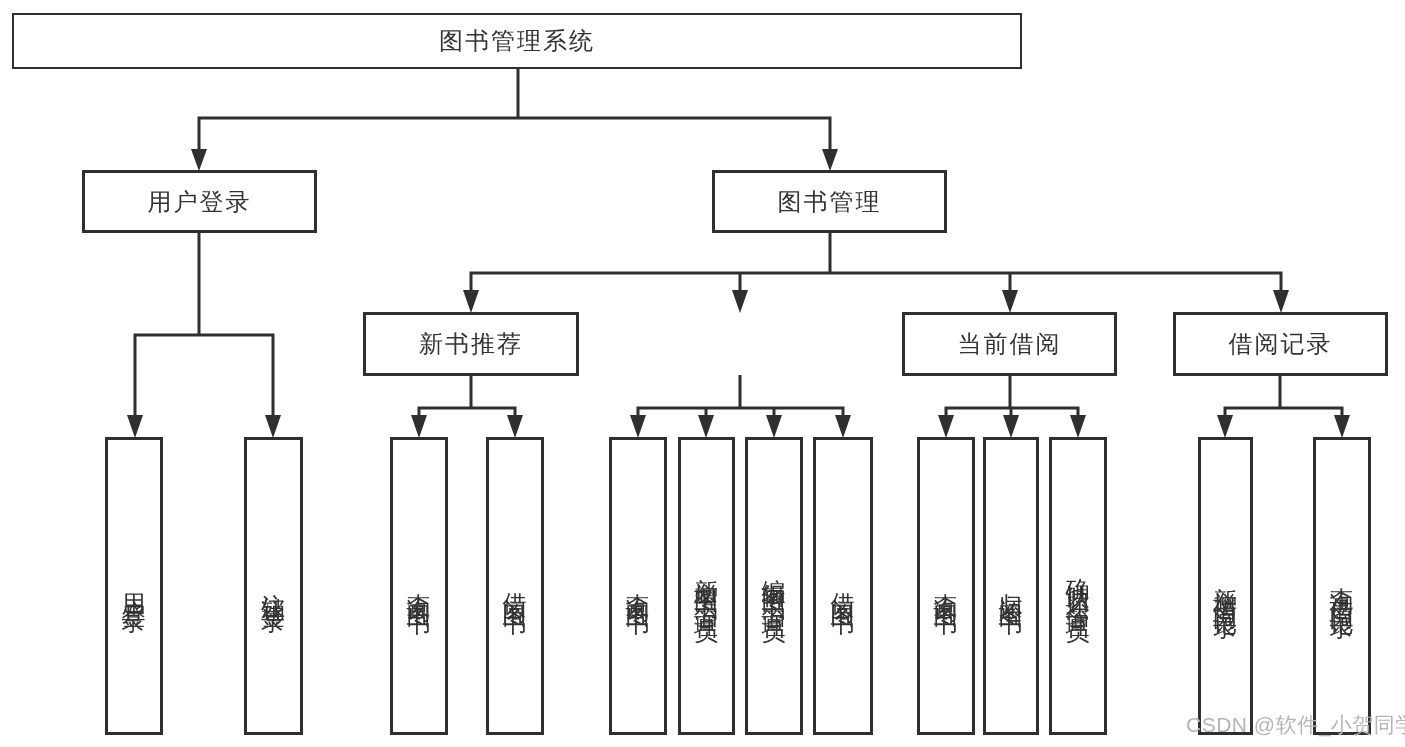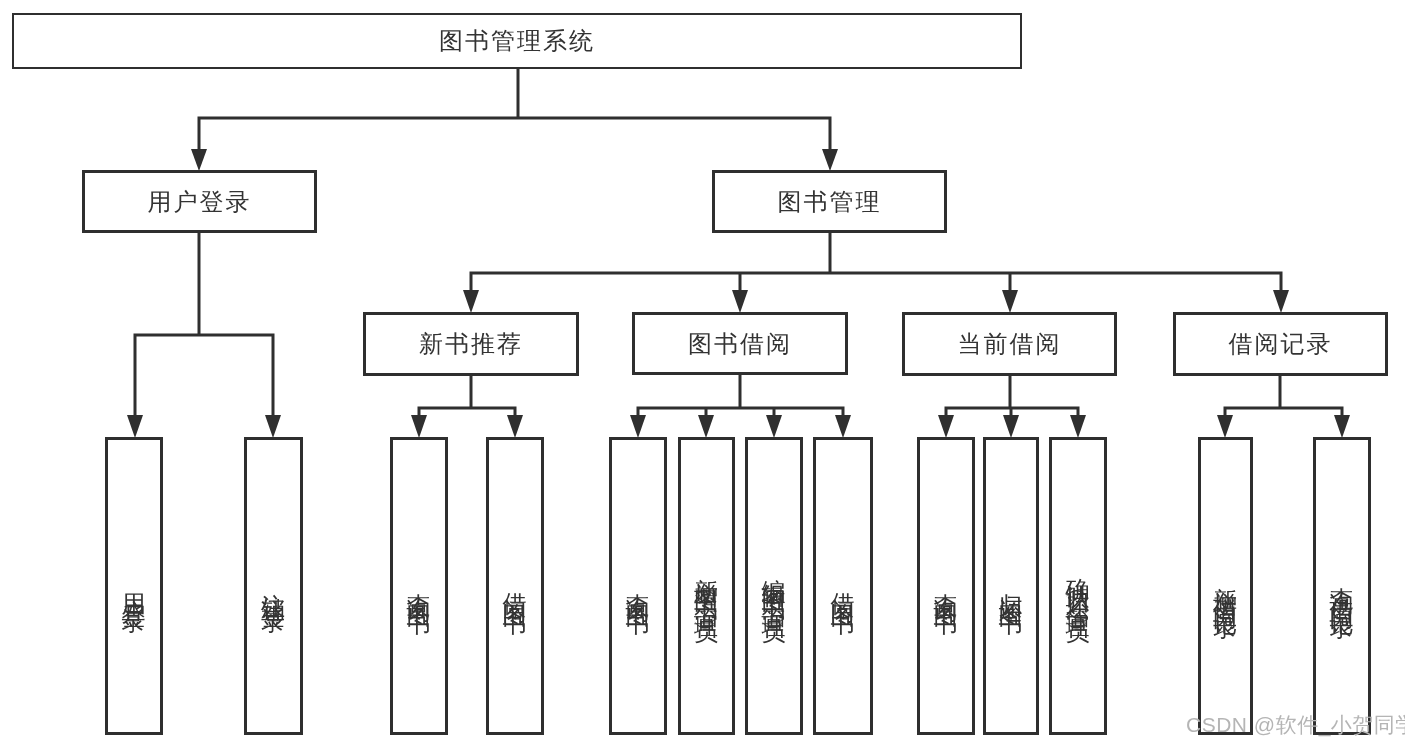--- a/index.html
+++ b/index.html
@@ -134,23 +134,20 @@
   <div class="hbox" style="left:82px; top:170px; width:235px; height:63px;">
     <span>用户登录</span>
   </div>
   <div class="hbox" style="left:363px; top:312px; width:216px; height:64px;">
     <span>新书推荐</span>
   </div>
 
   <div class="hbox" style="left:712px; top:170px; width:235px; height:63px;">
     <span>图书管理</span>
   </div>
-  <div class="hbox" style="left:632px; top:312px; width:216px; height:63px;">
-    <span>图书借阅</span>
-  </div>
   <div class="hbox" style="left:902px; top:312px; width:215px; height:64px;">
     <span>当前借阅</span>
   </div>
   <div class="hbox" style="left:1173px; top:312px; width:215px; height:64px;">
     <span>借阅记录</span>
   </div>
 
   <div class="vbox" style="left:105px; width:58px;">
     <span class="vtext">用户登录</span>
   </div>

